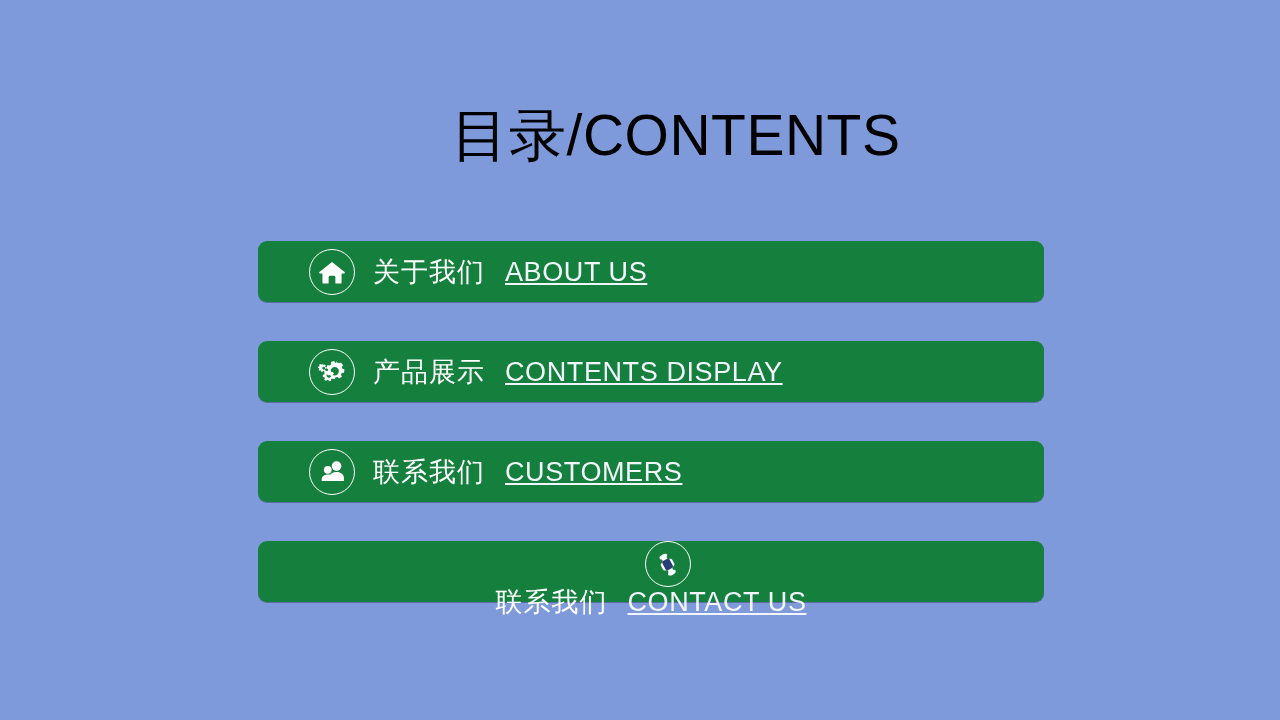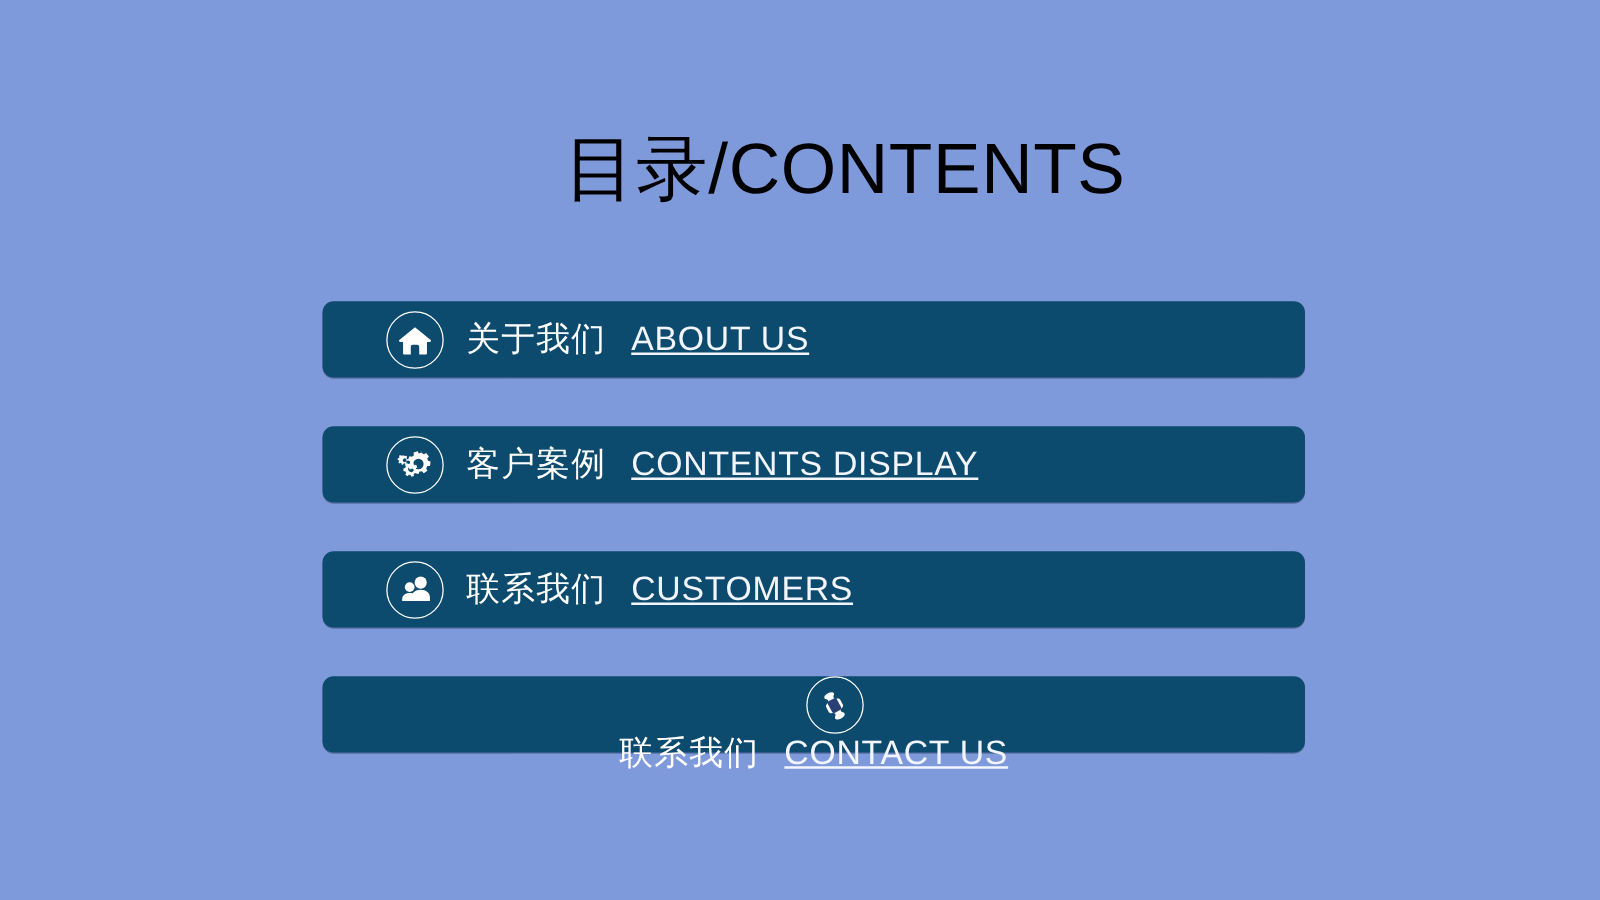--- a/index.html
+++ b/index.html
@@ -45,21 +45,21 @@
     top: 241px;
     width: 786px;
   }
 
   .menu-item {
     position: relative;
     box-sizing: border-box;
     width: 786px;
     height: 61px;
     margin-bottom: 39px;
-    background: #0c4a6e;
+    background: #15803d;
     border-radius: 9px;
     display: flex;
     align-items: center;
     box-shadow: 0 1px 0 rgba(20, 32, 64, 0.35);
   }
   .menu-item:last-child {
     margin-bottom: 0;
     flex-direction: column;
   }
 
@@ -129,21 +129,21 @@
       <span class="icon-wrap">
         <svg width="31" height="31" viewBox="0 0 32 32" aria-hidden="true">
           <g fill="#ffffff">
             <path d="M20.3 4.6l.5 2.1c.7.2 1.3.5 1.9.9l2-.9 2.3 2.8-1.4 1.6c.3.6.5 1.3.6 2l2.1.6-.4 3.6-2.2.1c-.2.7-.6 1.3-1 1.9l1 2-3 2-1.4-1.7c-.7.2-1.4.3-2.1.3l-.8 2-3.5-.9.1-2.2c-.6-.3-1.2-.8-1.7-1.3l-2.1.7-1.6-3.2 1.8-1.3c-.1-.7-.1-1.4 0-2.1l-1.9-1.1 1.4-3.3 2.1.6c.5-.5 1-1 1.6-1.4l-.3-2.2 3.4-1.1 1 1.9c.5 0 1-.4 1.6-.3zm-2 6.8a4.3 4.3 0 100 8.6 4.3 4.3 0 000-8.6z"></path>
             <path d="M13.3 18.9l1.4 1 1.5-.6 1.1 2.3-1.3.9.1 1.6 1.5.7-.9 2.4-1.5-.4-1.2 1.1.3 1.6-2.5.6-.6-1.5-1.6-.2-1 1.3-2.1-1.4.7-1.5-.7-1.5-1.6-.1-.1-2.5 1.6-.4.6-1.5-1-1.3 1.8-1.8 1.3 1 1.5-.5.4-1.6 2.5.2.2 1.6 1.4.7zm-3.6 2.8a2.6 2.6 0 104.3 2.9 2.6 2.6 0 00-4.3-2.9z" transform="translate(1.5 -1.5) scale(0.92)"></path>
             <path d="M7.4 11.2l.9.5.9-.5.8 1.2-.6.8.3.9 1 .1-.2 1.4-1 .1-.4.9.6.8-1.1.8-.8-.6-.9.3-.2 1-1.4-.2v-1l-.9-.5-.8.6-.9-1.1.6-.8-.2-.9-1-.2.2-1.4 1-.1.4-.9-.5-.8 1.1-.8.8.6.9-.3zm-.2 2.6a1.5 1.5 0 101.5 2.6 1.5 1.5 0 00-1.5-2.6z" transform="translate(-1 -2.5)"></path>
           </g>
         </svg>
       </span>
       <span class="labels">
-        <span class="label-cn">客户案例</span>
+        <span class="label-cn">产品展示</span>
         <span class="label-en">CONTENTS DISPLAY</span>
       </span>
     </div>
 
     <div class="menu-item">
       <span class="icon-wrap">
         <svg width="31" height="31" viewBox="0 0 32 32" aria-hidden="true">
           <g fill="#ffffff">
             <circle cx="20.2" cy="10.4" r="5"></circle>
             <path d="M20.2 16.4c-4.6 0-7.6 2.7-7.6 6.1v3.2h15.2v-3.2c0-3.4-3-6.1-7.6-6.1z"></path>

